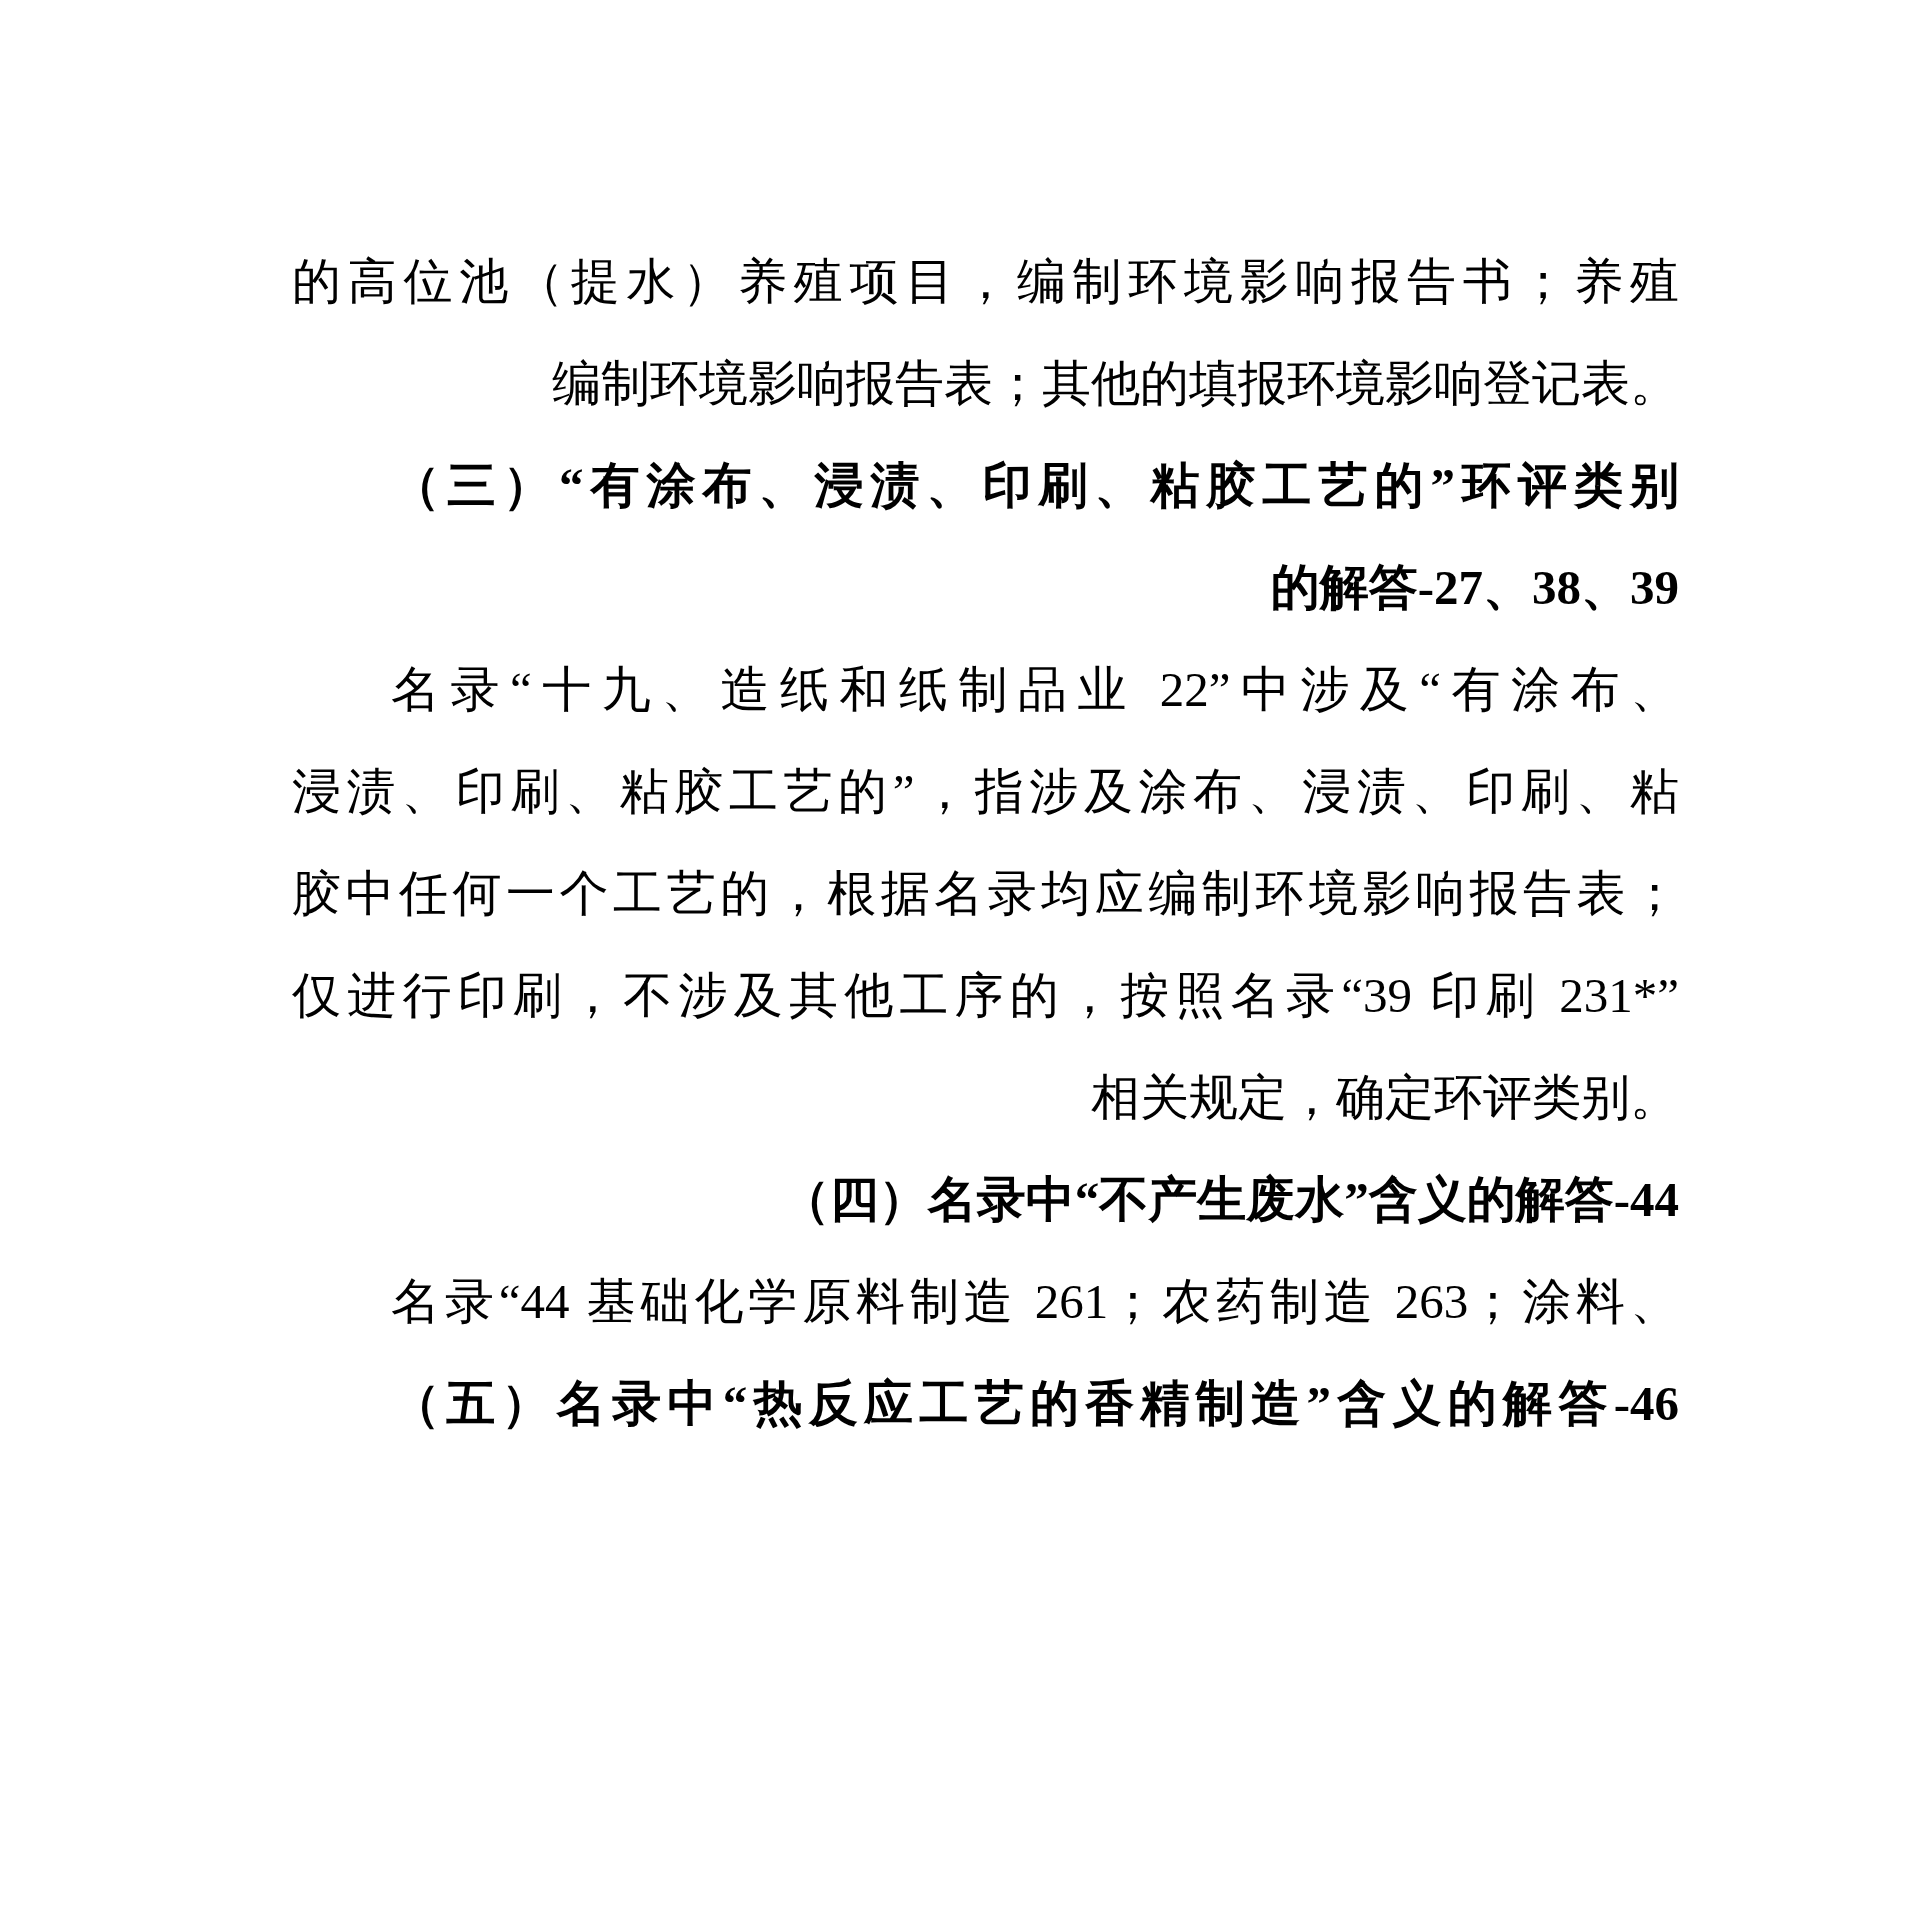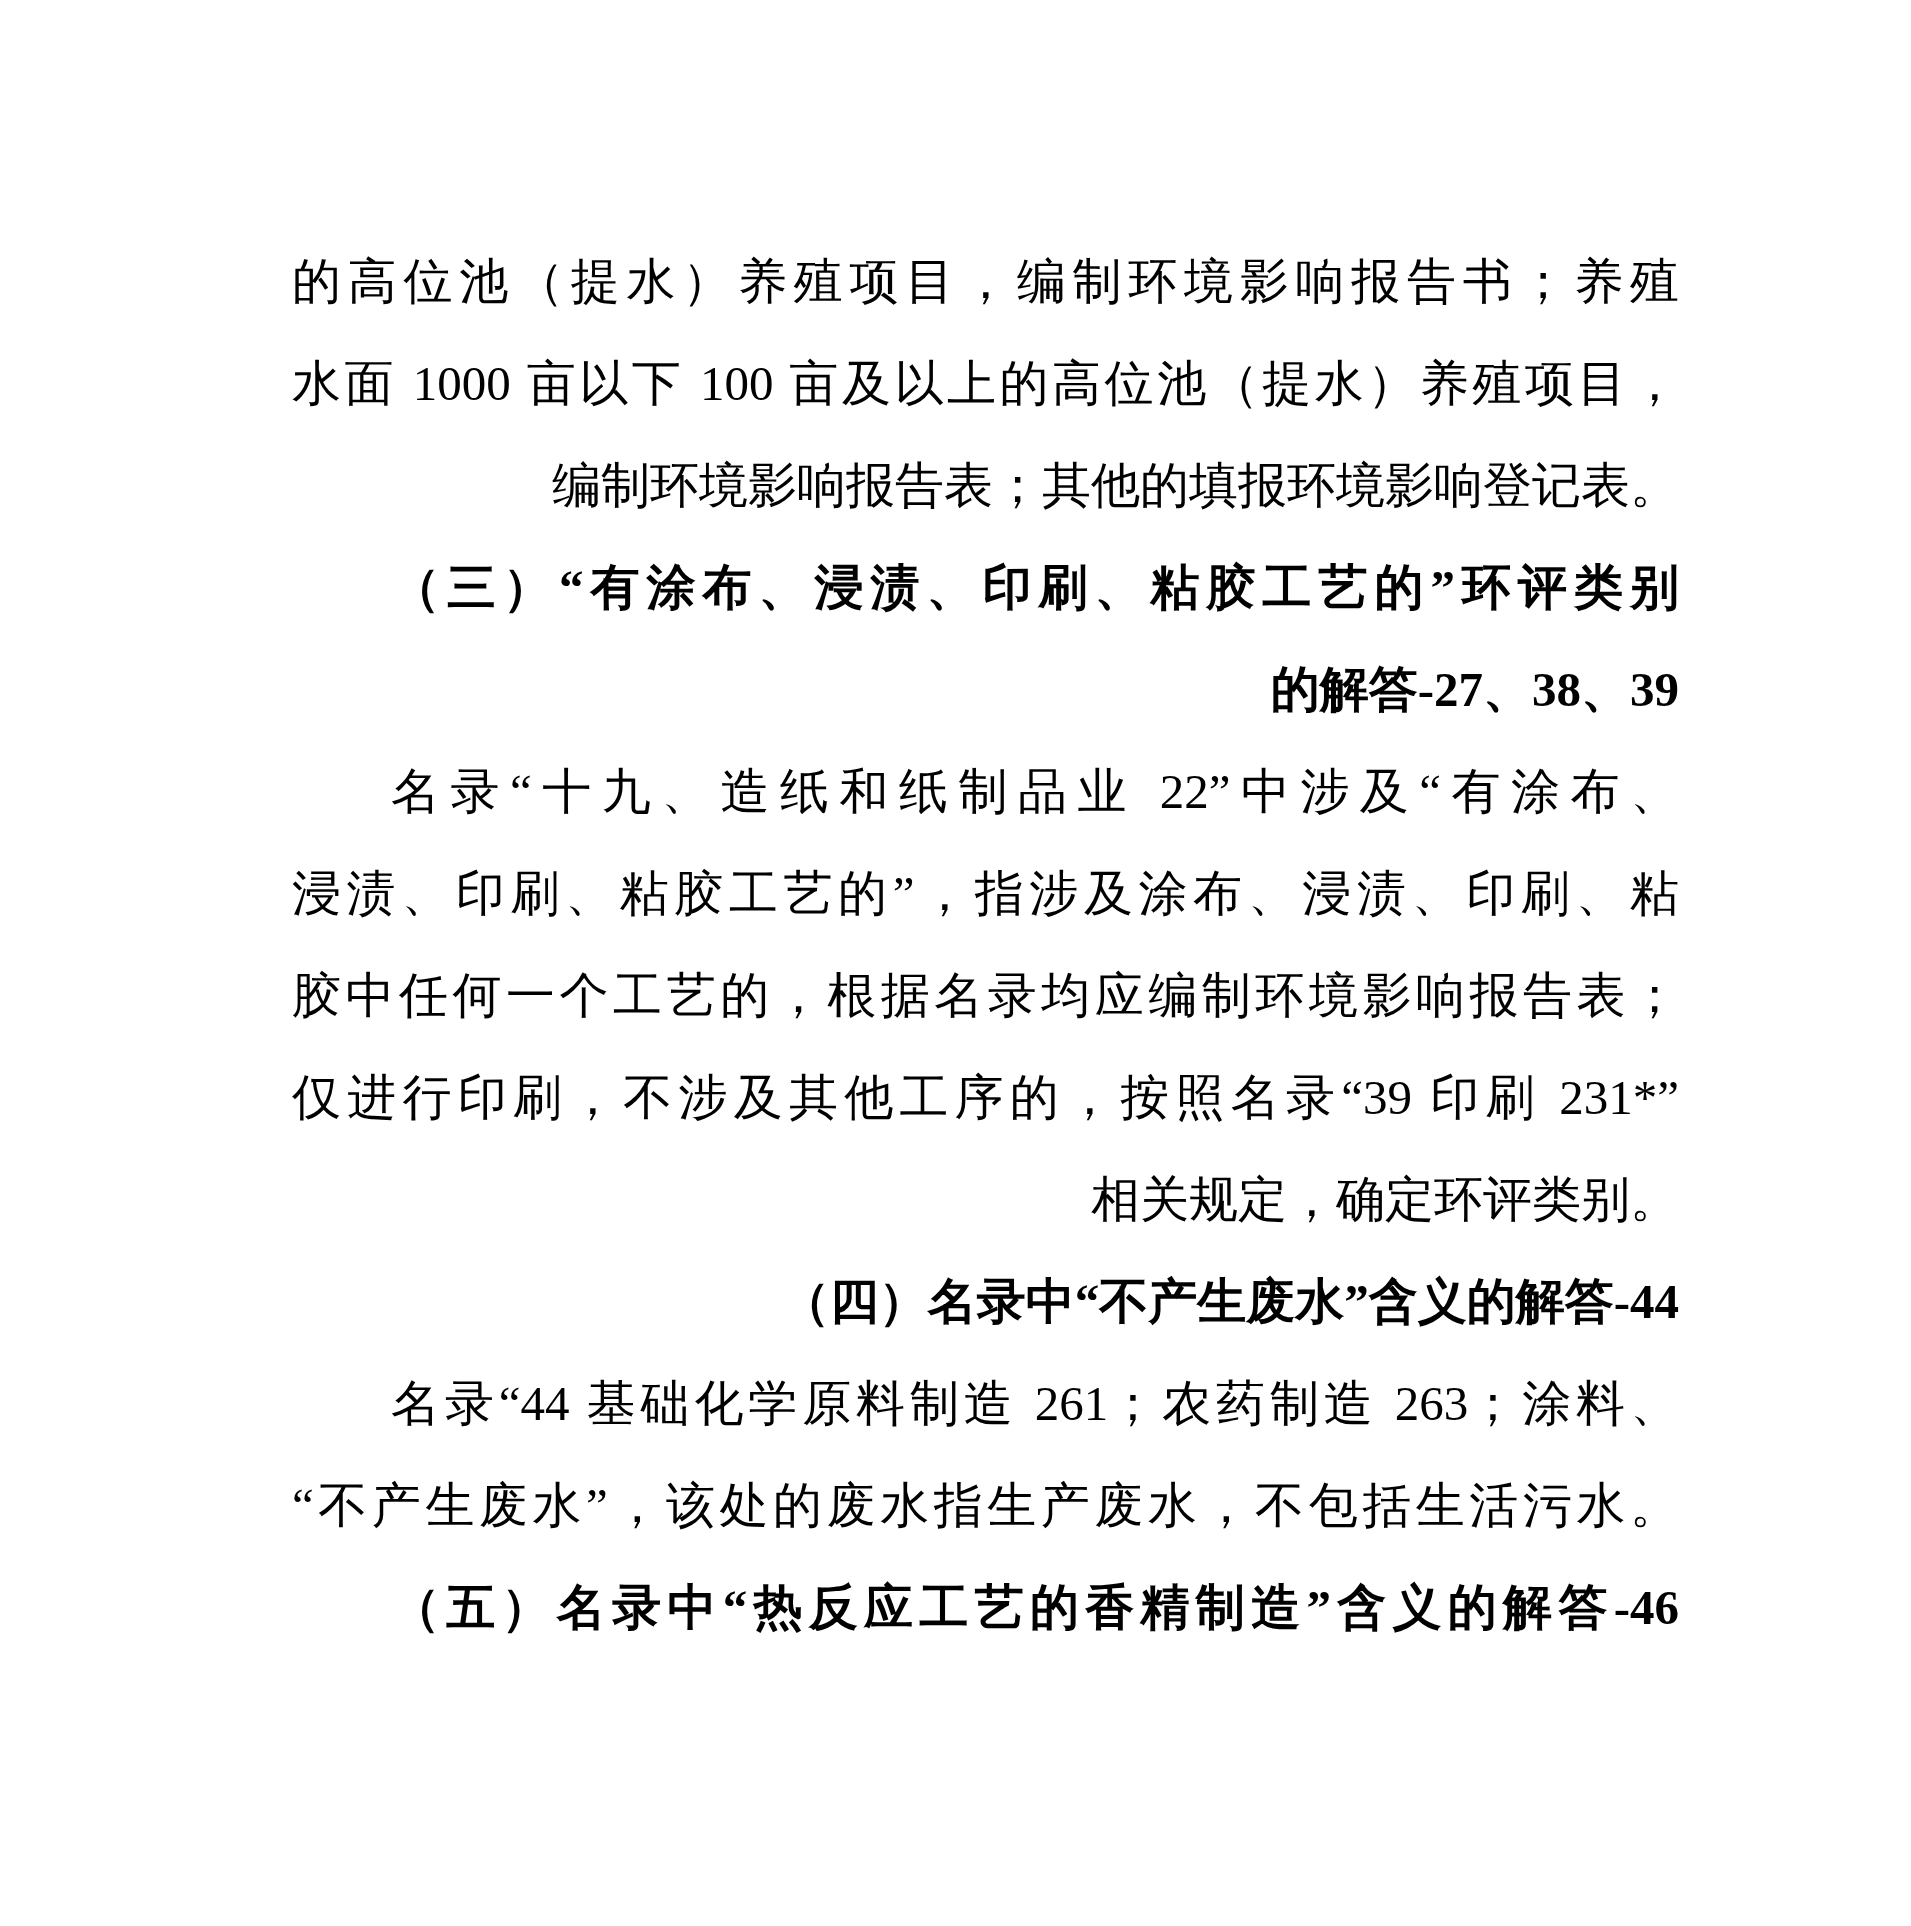--- a/index.html
+++ b/index.html
@@ -40,29 +40,27 @@
   .line.heading {
     font-weight: 700;
   }
 </style>
 </head>
 <body>
 
 <div class="page">
   <div class="content">
       <div class="line full">的高位池（提水）养殖项目，编制环境影响报告书；养殖</div>
-      <div class="line full">水面 1000 亩以下 100 亩及以上的高位池（提水）养殖项目，</div>
       <div class="line">编制环境影响报告表；其他的填报环境影响登记表。</div>
       <div class="line heading full indent">（三）“有涂布、浸渍、印刷、粘胶工艺的”环评类别</div>
       <div class="line heading">的解答-27、38、39</div>
       <div class="line full indent">名录“十九、造纸和纸制品业 22”中涉及“有涂布、</div>
       <div class="line full">浸渍、印刷、粘胶工艺的”，指涉及涂布、浸渍、印刷、粘</div>
       <div class="line full">胶中任何一个工艺的，根据名录均应编制环境影响报告表；</div>
       <div class="line full">仅进行印刷，不涉及其他工序的，按照名录“39 印刷 231*”</div>
       <div class="line">相关规定，确定环评类别。</div>
       <div class="line heading indent">（四）名录中“不产生废水”含义的解答-44</div>
       <div class="line full indent">名录“44 基础化学原料制造 261；农药制造 263；涂料、</div>
-      <div class="line full">“不产生废水”，该处的废水指生产废水，不包括生活污水。</div>
       <div class="line heading full indent">（五）名录中“热反应工艺的香精制造”含义的解答-46</div>
     </div>
 
 </div>
 
 
 </body></html>

